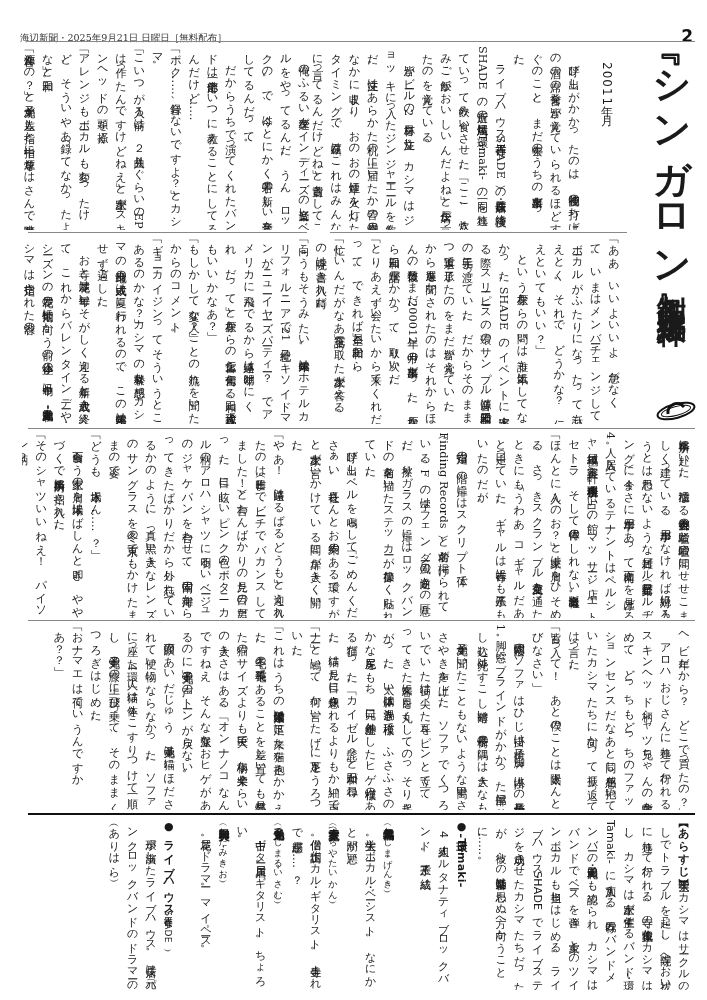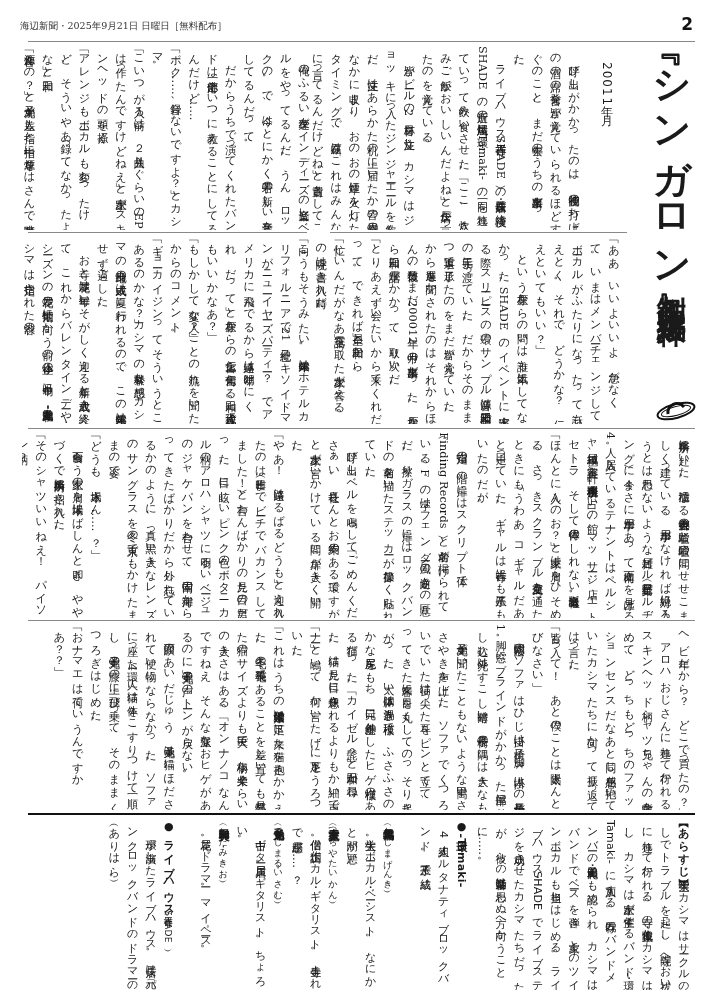--- a/index.html
+++ b/index.html
@@ -1,17 +1,17 @@
 <!DOCTYPE html>
 <html><head>
 <meta charset="utf-8">
 <style>
   html, body { margin:0; padding:0; background:#fff; }
   body { width:707px; height:1000px; position:relative; overflow:hidden; font-family:"DejaVu Serif", serif; color:#1a1a1a; }
-  .header { position:absolute; left:20px; right:14px; top:14px; height:22px; font-size:9.5px; color:#333; }
+  .header { position:absolute; left:20px; right:14px; top:26px; height:22px; font-size:9.5px; color:#333; }
   .header .left { position:absolute; left:0; top:6px; }
   .header .right { position:absolute; right:26px; top:6px; }
   .header .pageno { position:absolute; right:0; top:0; font-family:"DejaVu Sans", sans-serif; font-weight:bold; font-size:17px; color:#111; }
   .hline { position:absolute; left:28px; right:12px; height:0; border-top:1px solid #888; }
   .hline.thick { border-top:2px solid #111; }
   .block { position:absolute; writing-mode:vertical-rl; text-orientation:mixed; font-size:11.2px; line-height:18.3px; letter-spacing:0.2px; overflow:hidden; }
   .block p { margin:0; }
   .block p.indent { text-indent:1em; }
   .title { position:absolute; right:8px; top:42px; width:60px; height:390px; writing-mode:vertical-rl; font-family:"DejaVu Sans", sans-serif; }
   .title .main { font-size:38px; font-weight:bold; line-height:54px; letter-spacing:2px; }

